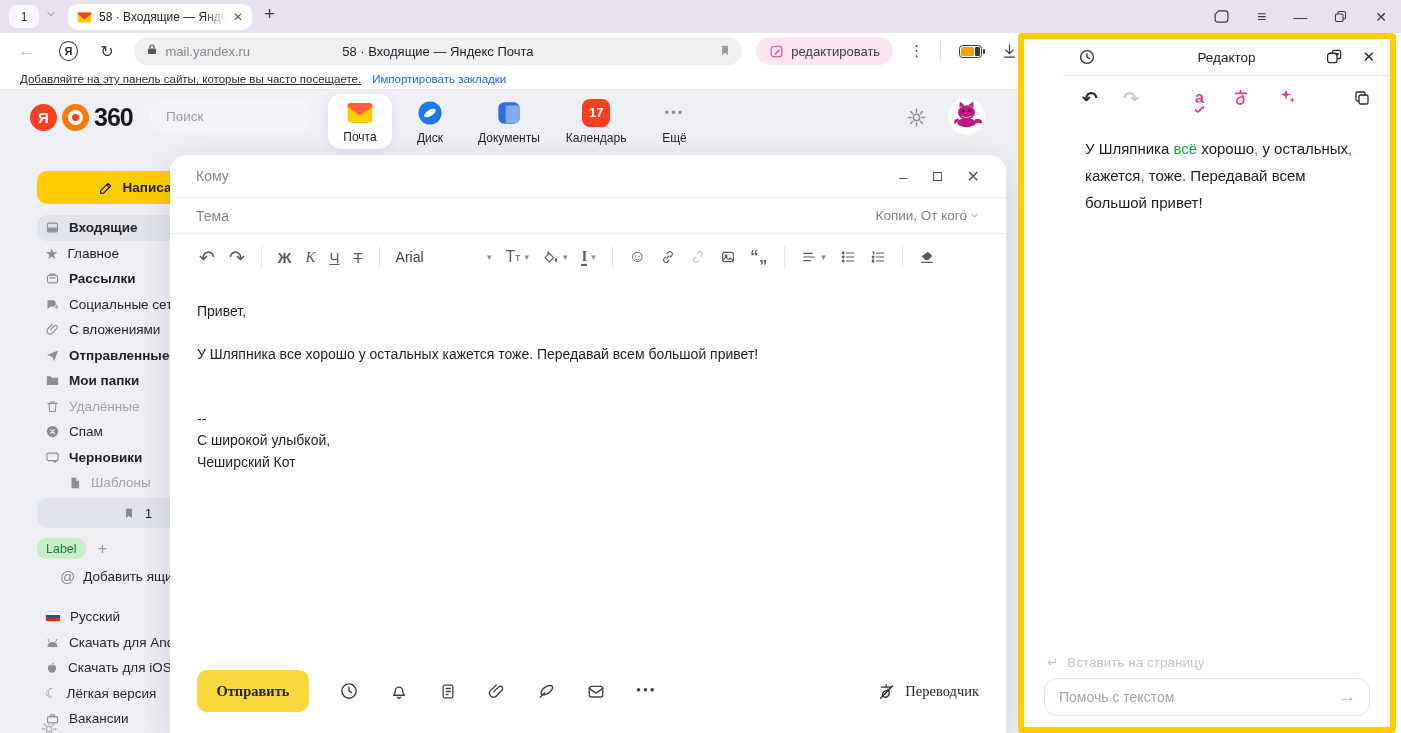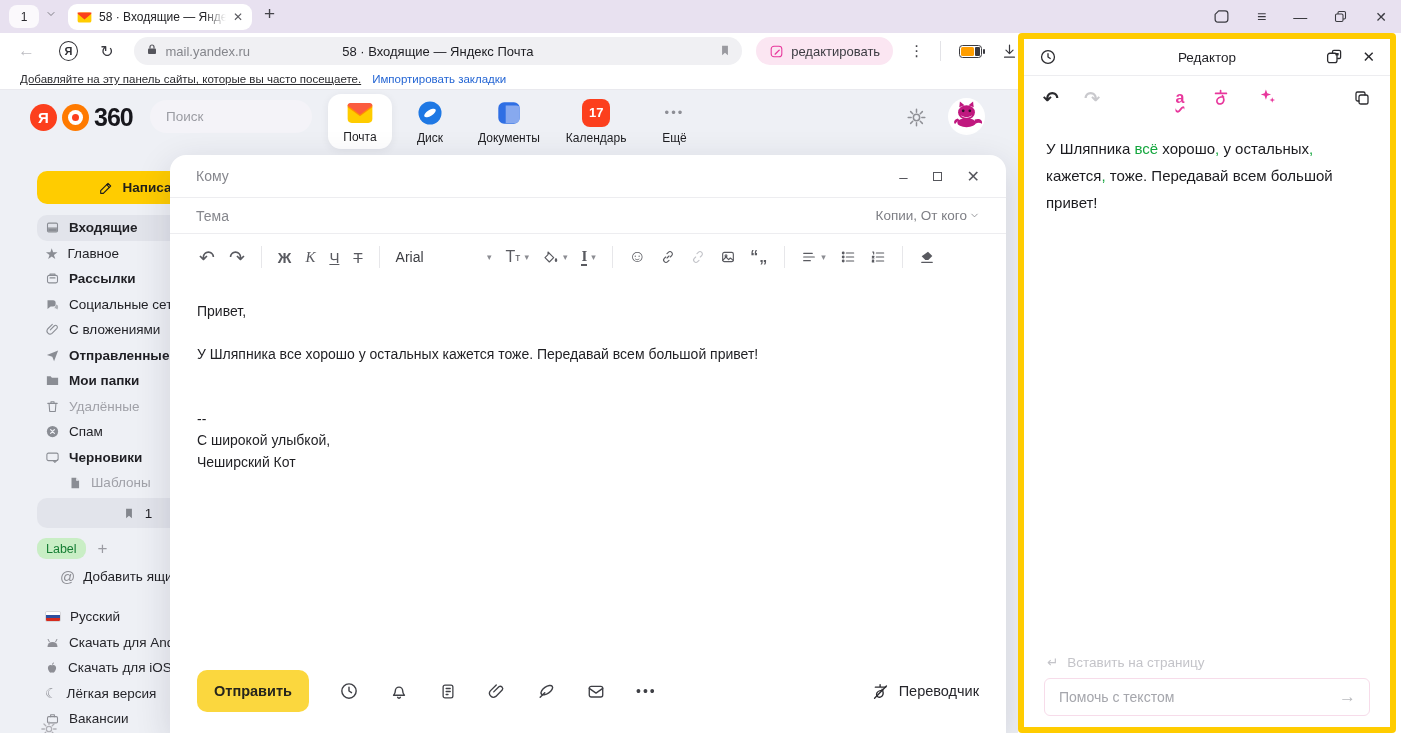--- a/index.html
+++ b/index.html
@@ -112,45 +112,45 @@
   .caret { font-size:9px; color:#8b8c92; margin-left:4px; }
   .fontsel { width:96px; justify-content:space-between; font-size:14px; color:#3c3d42; }
   .tt1 { font-size:16px; } .tt2 { font-size:11px; }
   .colI { font-family:"Liberation Serif","DejaVu Serif",serif; font-size:15px; font-weight:700; border-bottom:2.5px solid #595a60; line-height:1.1; }
   .uq { font-weight:700; font-size:16px; letter-spacing:1px; }
   .undoc { font-size:19px; } 
   .emoj { font-size:17px; }
   .faded { color:#c3c4c9; }
   .cbody { padding:21px 27px; font-size:14px; line-height:21.5px; color:#1f1f23; }
   .cbody .bl { min-height:21.5px; white-space:pre-wrap; }
-  .sendbar { position:absolute; left:27px; right:27px; bottom:21px; display:flex; align-items:center; }
+  .sendbar { position:absolute; left:27px; right:27px; bottom:21px; display:flex; align-items:center;font-family:Liberation Serif, serif; }
   .sendbtn { width:112px; height:42px; background:#fbd73e; border-radius:10px; display:flex; align-items:center; justify-content:center; font-size:14.5px; font-weight:700; color:#26251d; }
   .sicons { display:flex; align-items:center; gap:30px; margin-left:30px; color:#3f4046; }
   .dots-h { font-size:14px; letter-spacing:2px; color:#3f4046; }
   .trans { margin-left:auto; display:flex; align-items:center; gap:9px; font-size:14.5px; color:#26262b; }
   .trans svg { color:#2c2c31; }
 
   
   .panel { position:absolute; left:1018px; top:33px; width:378px; height:700px; background:#ffcc00; border-radius:4px; padding:6px; z-index:5; }
-  .pinner { background:#fff; width:100%; height:100%; position:relative; }
+  .pinner { background:#fff; width:100%; height:100%; position:relative;padding-left:39px; }
   .phead { height:37px; display:flex; align-items:center; padding:0 15px; border-bottom:1px solid #ededf0; position:relative; color:#2a2a2e; }
   .ptitle { position:absolute; left:0; right:0; text-align:center; font-size:13.5px; color:#1f1f24; }
   .phr { margin-left:auto; display:flex; align-items:center; gap:19px; position:relative; }
   .phr .x { font-size:15px; color:#2a2a2e; }
   .ptools { height:44px; display:flex; align-items:center; padding:0 19px; }
   .pundo { font-size:19px; color:#2a2a2e; font-weight:bold; }
   .predo { font-size:19px; color:#c9c9cd; font-weight:bold; margin-left:25px; }
   .pcenter { flex:1; display:flex; align-items:center; justify-content:center; gap:27px; }
   .spellA { font-size:16px; font-weight:700; color:#e8379c; text-decoration:underline wavy 1.5px; text-underline-offset:3px; }
   .pink { color:#e8379c; }
   .pcopy { color:#2a2a2e; }
   .ptext { padding:15px 22px; font-size:15px; line-height:27px; color:#1b1b1f; }
   .fix { color:#13a63d; }
   .pinsert { position:absolute; left:23px; bottom:57px; display:flex; align-items:center; gap:9px; color:#c4c4c9; font-size:13.5px; }
-  .pinput { position:absolute; left:20px; right:20px; bottom:11px; height:38px; border:1.5px solid #f7dcea; border-radius:6px; display:flex; align-items:center; background:#fff; }
+  .pinput { position:absolute; left:20px; right:20px; bottom:11px; height:38px; border:1.5px solid #f7dcea; border-radius:13px; display:flex; align-items:center; background:#fff; }
   .pinput input { border:none; outline:none; flex:1; padding:0 14px; font-size:14px; color:#333; font-family:inherit; }
   .pinput input::placeholder { color:#a5a6ac; }
   .pinput .go { color:#b9babe; font-size:17px; margin-right:13px; }
 </style>
 </head>
 <body>
 
 <div class="chrome">
   <div class="tabnum">1</div>
   <div class="tabchev">

